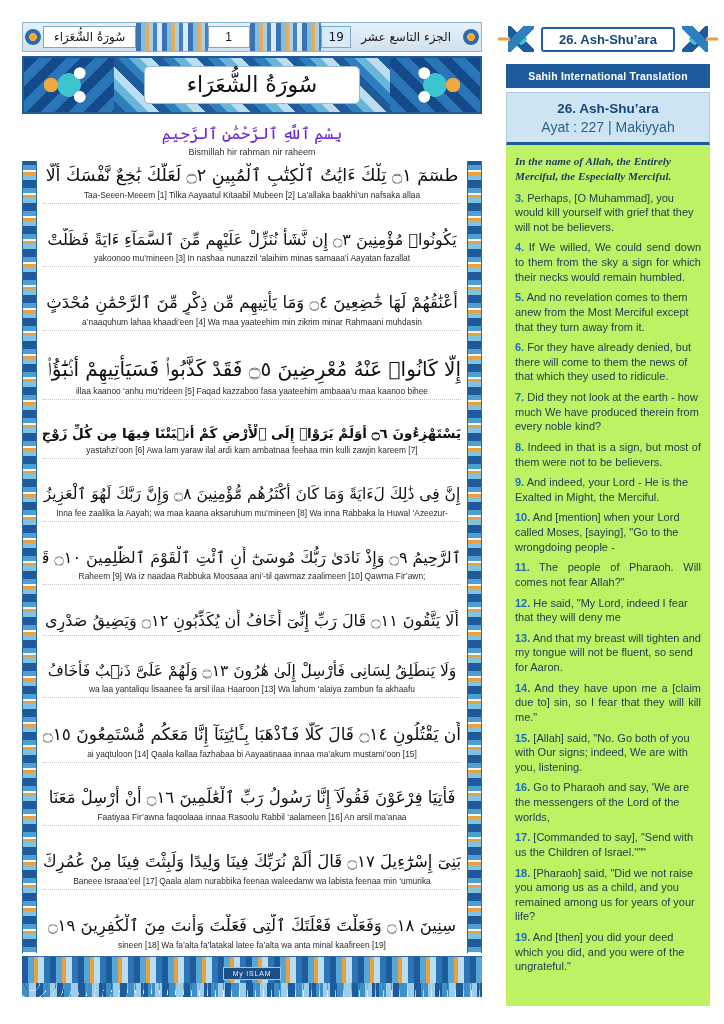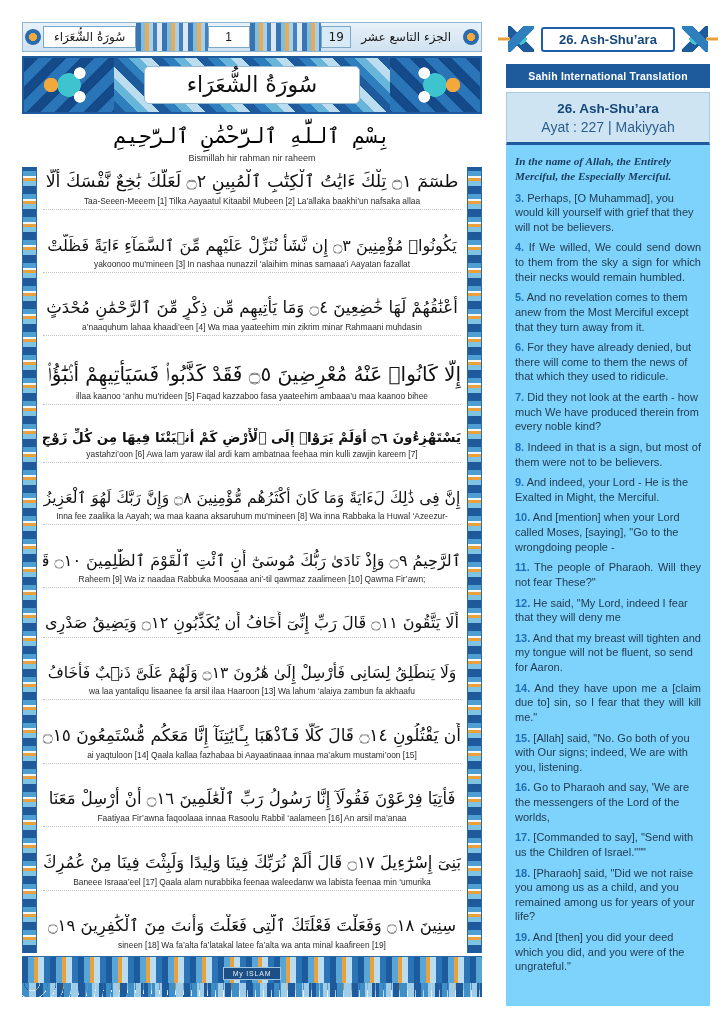--- a/index.html
+++ b/index.html
@@ -103,22 +103,22 @@
     text-align: center;
   }
   .surah-plate .ar {
     font-family: "DejaVu Sans", sans-serif;
     font-size: 22px; color: #111; direction: rtl; line-height: 1.3;
   }
 
   
   .basmallah { padding: 10px 0 4px; text-align: center; }
   .basmallah .ar {
-    font-family: Liberation Mono, monospace;
-    font-size: 21px; color: #000000; direction: rtl;
+    font-family: Liberation Serif, serif;
+    font-size: 16px; color: #6d28d9; direction: rtl;
   }
   .basmallah .tr {
     font-size: 9px; color: #333; margin-top: 4px;
     font-family: "Liberation Sans", sans-serif;
   }
 
   
   .body-wrap { flex: 1 1 auto; display: flex; min-height: 0; margin-top: 0; }
   .side-orn {
     width: 15px; flex: none;
@@ -248,21 +248,21 @@
   .info-card .t {
     font-size: 13.5px; font-weight: bold; color: #14477c;
     font-family: "Liberation Sans", sans-serif;
   }
   .info-card .s {
     font-size: 14px; color: #2c5f8f; margin-top: 3px;
     font-family: "Liberation Sans", sans-serif;
   }
 
   .trans-body {
-    background: #7dd3fc;
+    background: #bef264;
     flex: 1 1 auto;
     padding: 9px 9px 10px;
     overflow: hidden;
   }
   .bism-line {
     font-style: italic;
     font-size: 11.2px;
     color: #1a3c5e;
     line-height: 1.32;
     text-indent: 0;
@@ -396,21 +396,21 @@
       <div class="bism-line">In the name of Allah, the Entirely Merciful, the Especially Merciful.</div>
       <div id="trans-verses">
           <div class="vp"><span class="vnum">3.</span><span> Perhaps, [O Muhammad], you would kill yourself with grief that they will not be believers.</span></div>
           <div class="vp j"><span class="vnum">4.</span><span> If We willed, We could send down to them from the sky a sign for which their necks would remain humbled.</span></div>
           <div class="vp"><span class="vnum">5.</span><span> And no revelation comes to them anew from the Most Merciful except that they turn away from it.</span></div>
           <div class="vp"><span class="vnum">6.</span><span> For they have already denied, but there will come to them the news of that which they used to ridicule.</span></div>
           <div class="vp"><span class="vnum">7.</span><span> Did they not look at the earth - how much We have produced therein from every noble kind?</span></div>
           <div class="vp j"><span class="vnum">8.</span><span> Indeed in that is a sign, but most of them were not to be believers.</span></div>
           <div class="vp"><span class="vnum">9.</span><span> And indeed, your Lord - He is the Exalted in Might, the Merciful.</span></div>
           <div class="vp"><span class="vnum">10.</span><span> And [mention] when your Lord called Moses, [saying], "Go to the wrongdoing people -</span></div>
-          <div class="vp j"><span class="vnum">11.</span><span> The people of Pharaoh. Will they not fear These?"</span></div>
+          <div class="vp j"><span class="vnum">11.</span><span> The people of Pharaoh. Will comes not fear Allah?"</span></div>
           <div class="vp"><span class="vnum">12.</span><span> He said, "My Lord, indeed I fear that they will deny me</span></div>
           <div class="vp"><span class="vnum">13.</span><span> And that my breast will tighten and my tongue will not be fluent, so send for Aaron.</span></div>
           <div class="vp j"><span class="vnum">14.</span><span> And they have upon me a [claim due to] sin, so I fear that they will kill me."</span></div>
           <div class="vp"><span class="vnum">15.</span><span> [Allah] said, "No. Go both of you with Our signs; indeed, We are with you, listening.</span></div>
           <div class="vp"><span class="vnum">16.</span><span> Go to Pharaoh and say, 'We are the messengers of the Lord of the worlds,</span></div>
           <div class="vp"><span class="vnum">17.</span><span> [Commanded to say], "Send with us the Children of Israel."""</span></div>
           <div class="vp"><span class="vnum">18.</span><span> [Pharaoh] said, "Did we not raise you among us as a child, and you remained among us for years of your life?</span></div>
           <div class="vp"><span class="vnum">19.</span><span> And [then] you did your deed which you did, and you were of the ungrateful."</span></div>
         </div>
     </div>

